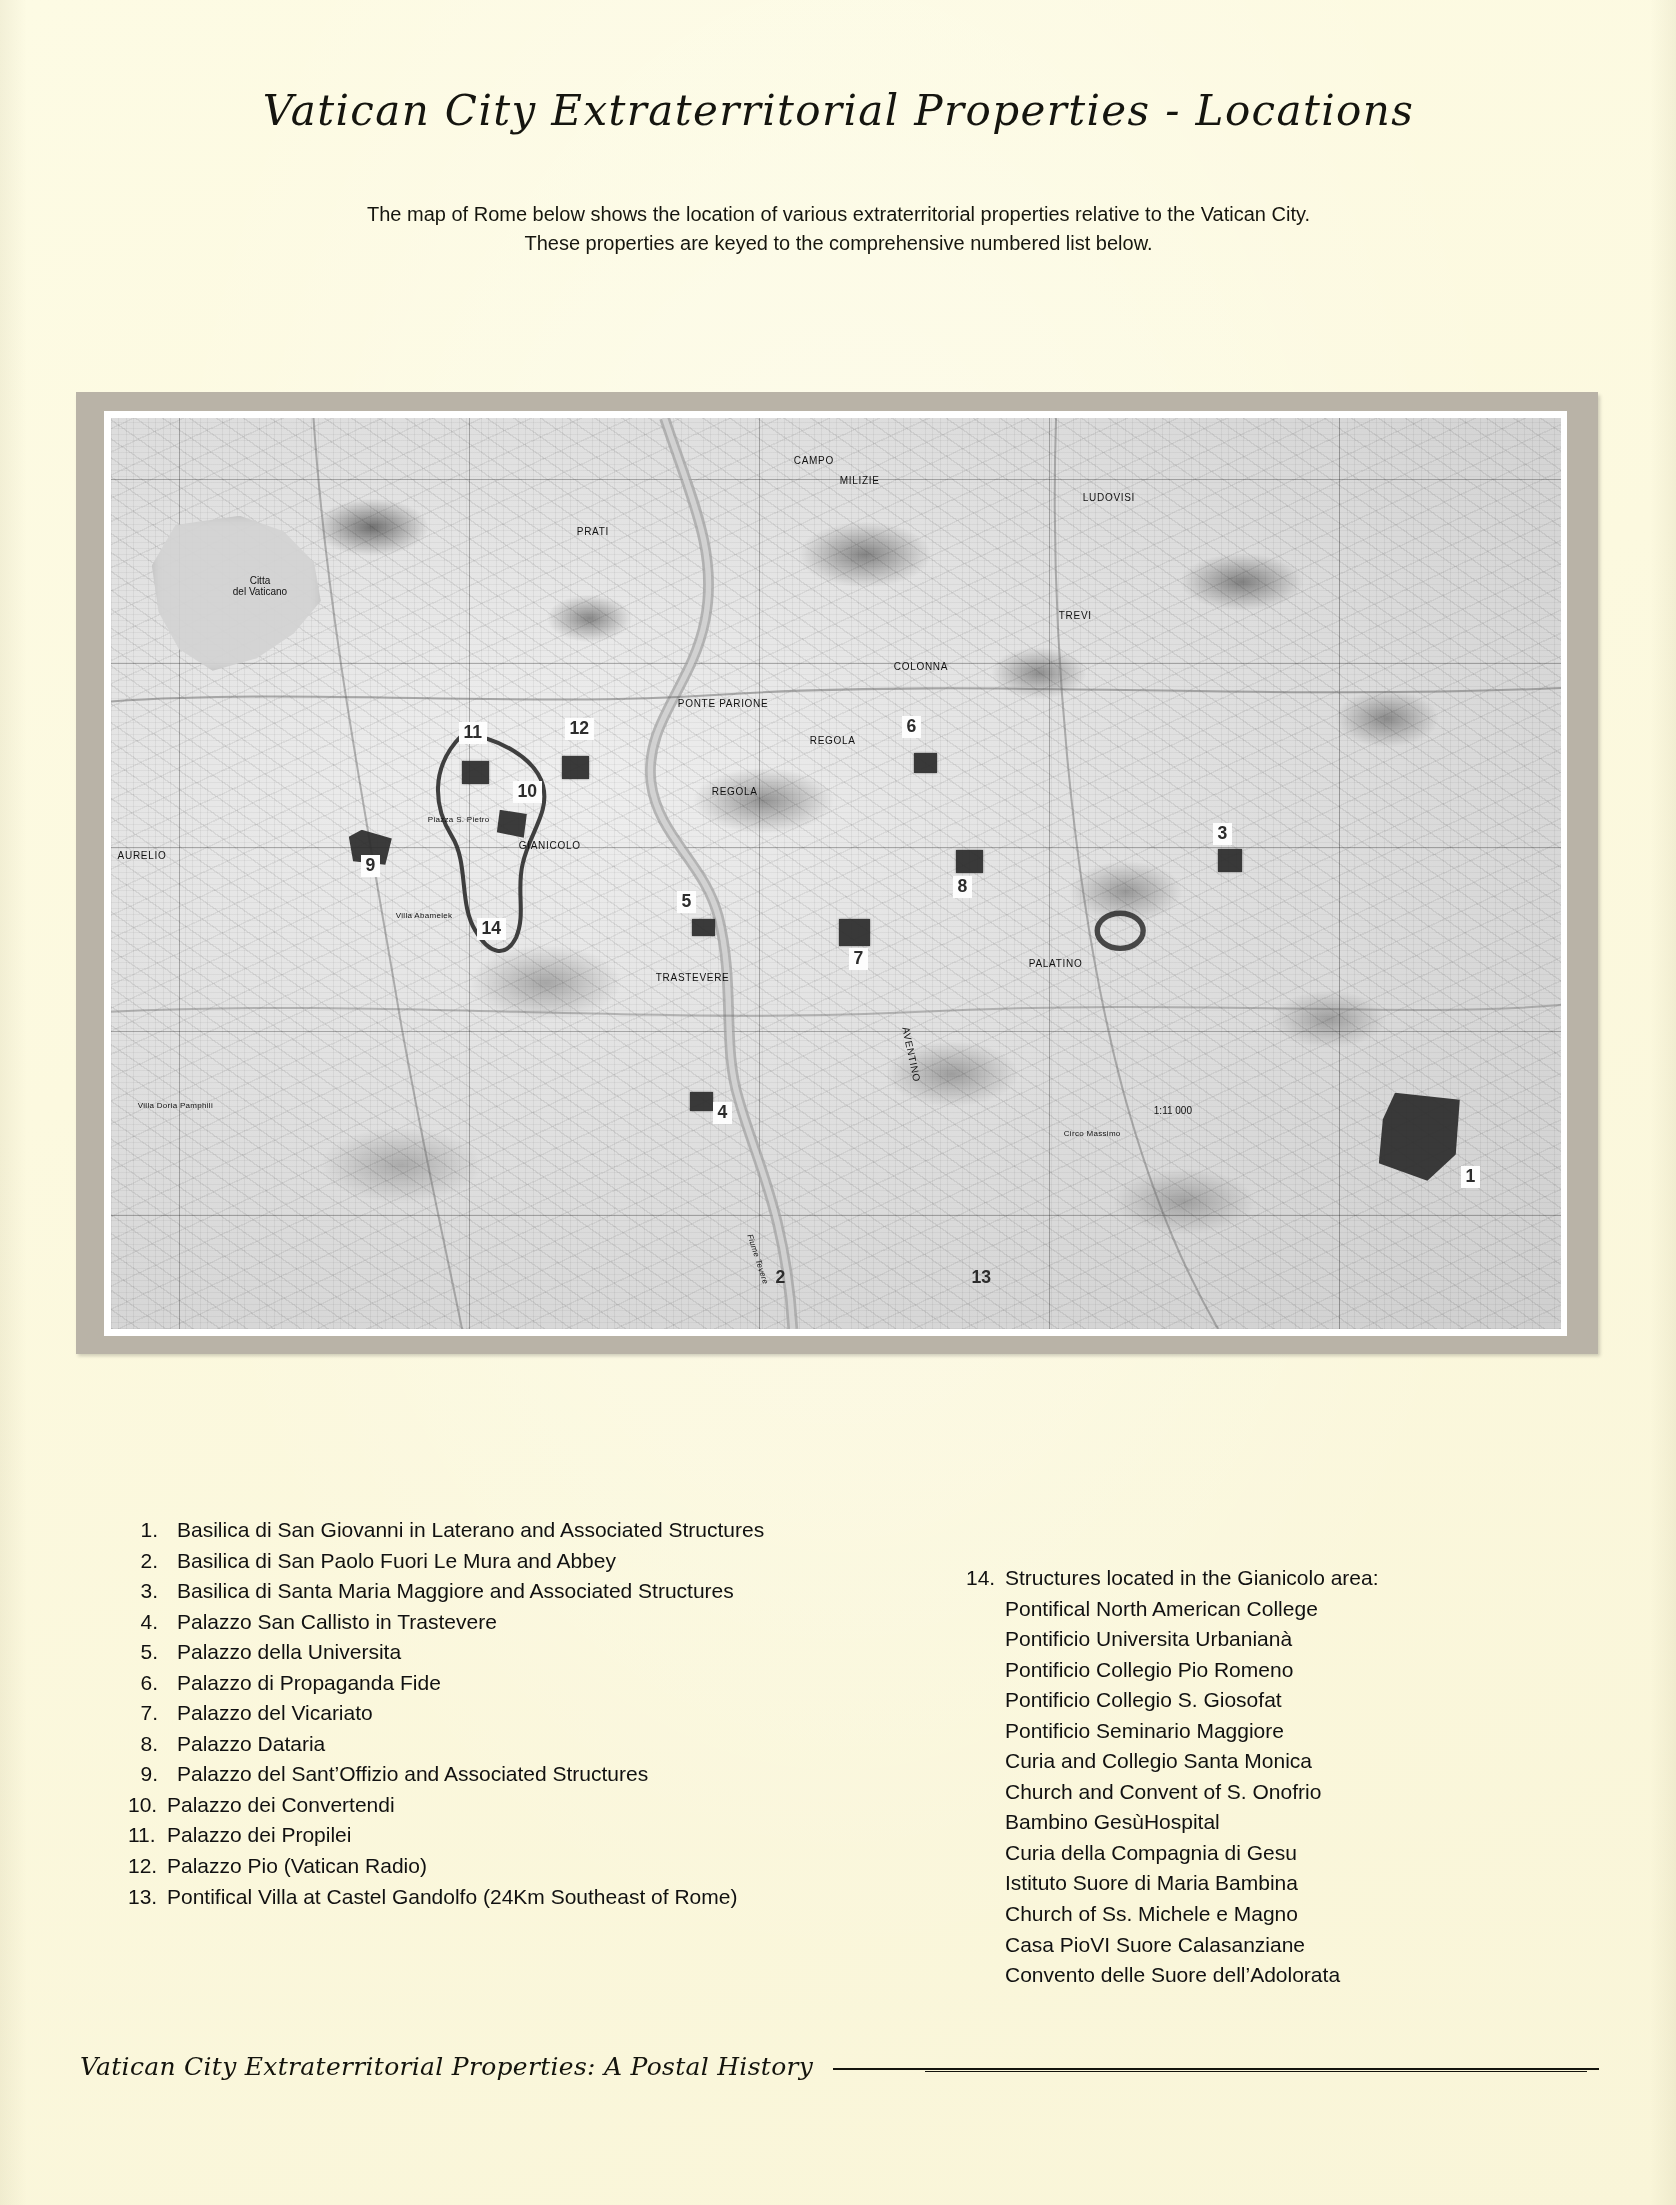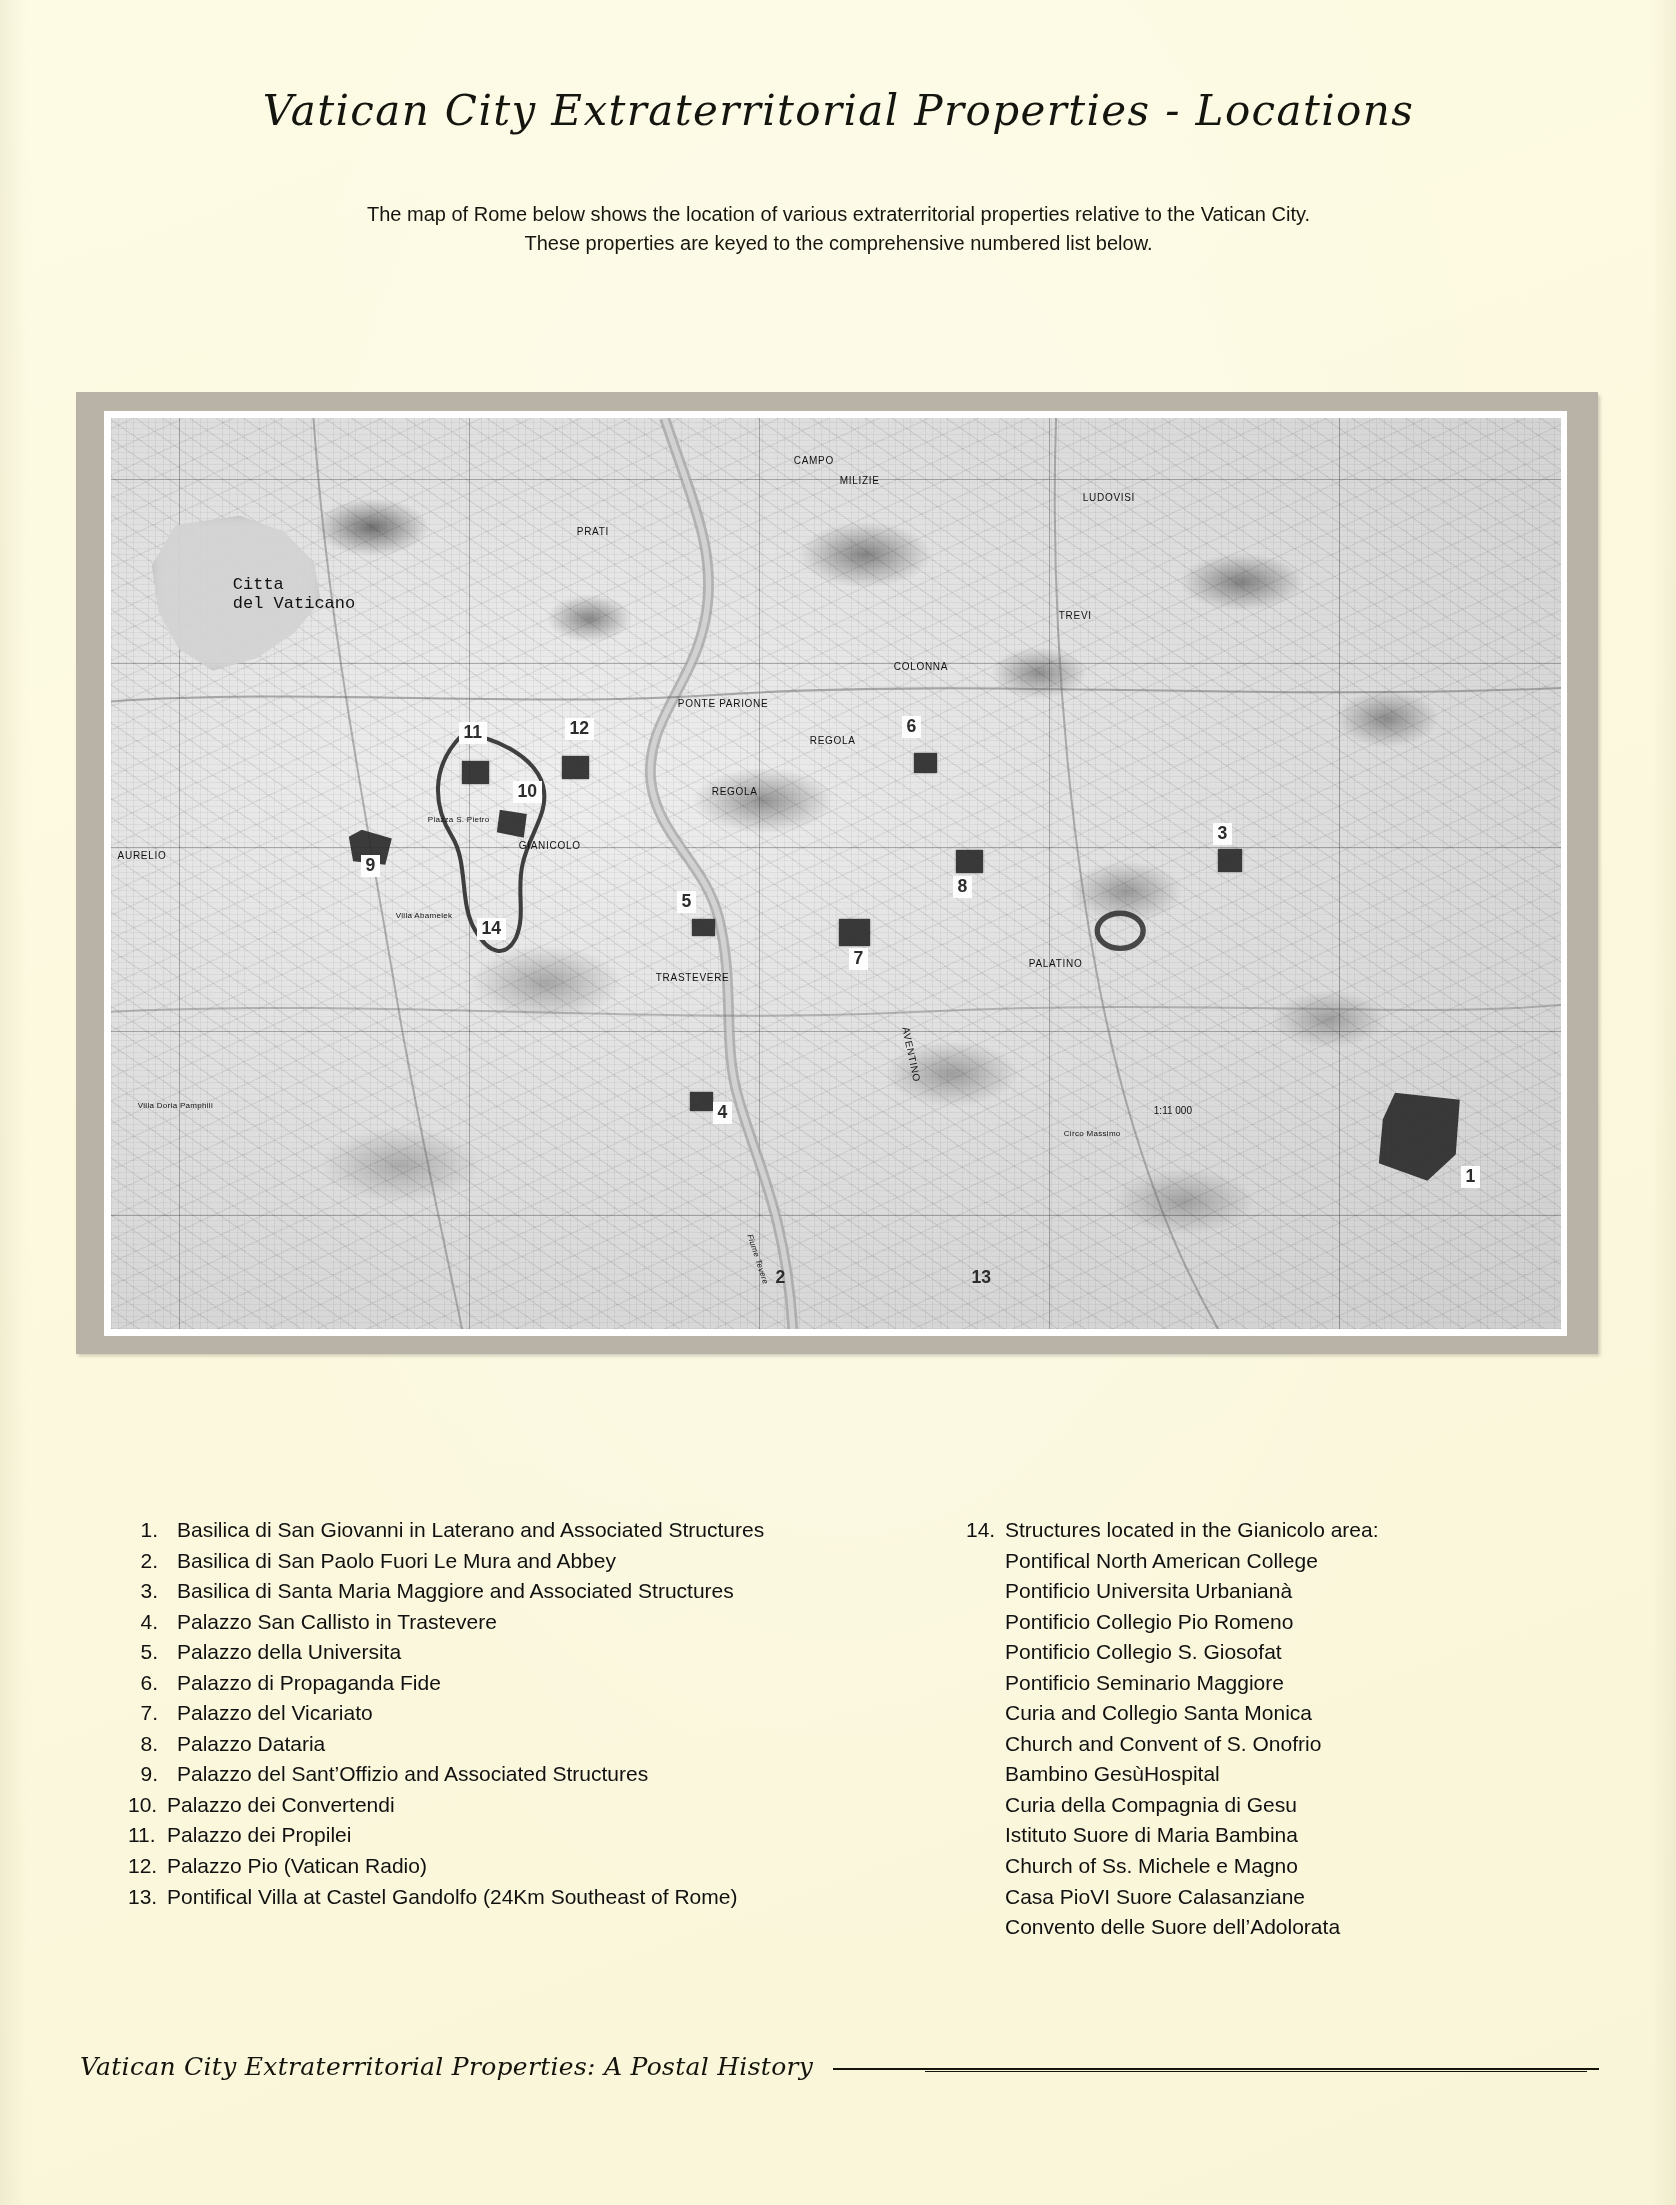--- a/index.html
+++ b/index.html
@@ -148,24 +148,24 @@
     top: 98px;
     width: 169px;
     height: 155px;
     background: #d7e32a;
     opacity: 0.92;
     clip-path: polygon(14% 6%, 52% 0%, 78% 10%, 96% 30%, 100% 55%, 84% 76%, 62% 92%, 36% 100%, 16% 86%, 4% 62%, 0% 32%);
     box-shadow: inset 0 0 8px rgba(120,140,0,0.35);
   }
   .vatican-lbl {
     position: absolute;
-    font-size: 17px;
+    font-size: 10px;
     color: #111;
+    text-align: center;
     line-height: 1.15;
-    font-family: Liberation Mono, monospace;
   }
 
   
   .patch {
     position: absolute;
     background: #c8000c;
     opacity: 0.92;
     box-shadow: 0 0 2px rgba(80,0,0,0.6);
   }
   .marker {
@@ -189,21 +189,21 @@
   
   .legend {
     position: absolute;
     left: 128px;
     top: 1515px;
     width: 1438px;
     display: flex;
     gap: 41px;
   }
   .col-left { width: 797px; }
-  .col-right { width: 554px; }
+  .col-right { width: 554px; margin-top: 48px; }
 
   ol.props {
     list-style: none;
     margin: 0;
     padding: 0;
     font-size: 21px;
     line-height: 1.455;
     color: #111;
   }
   ol.props li {

